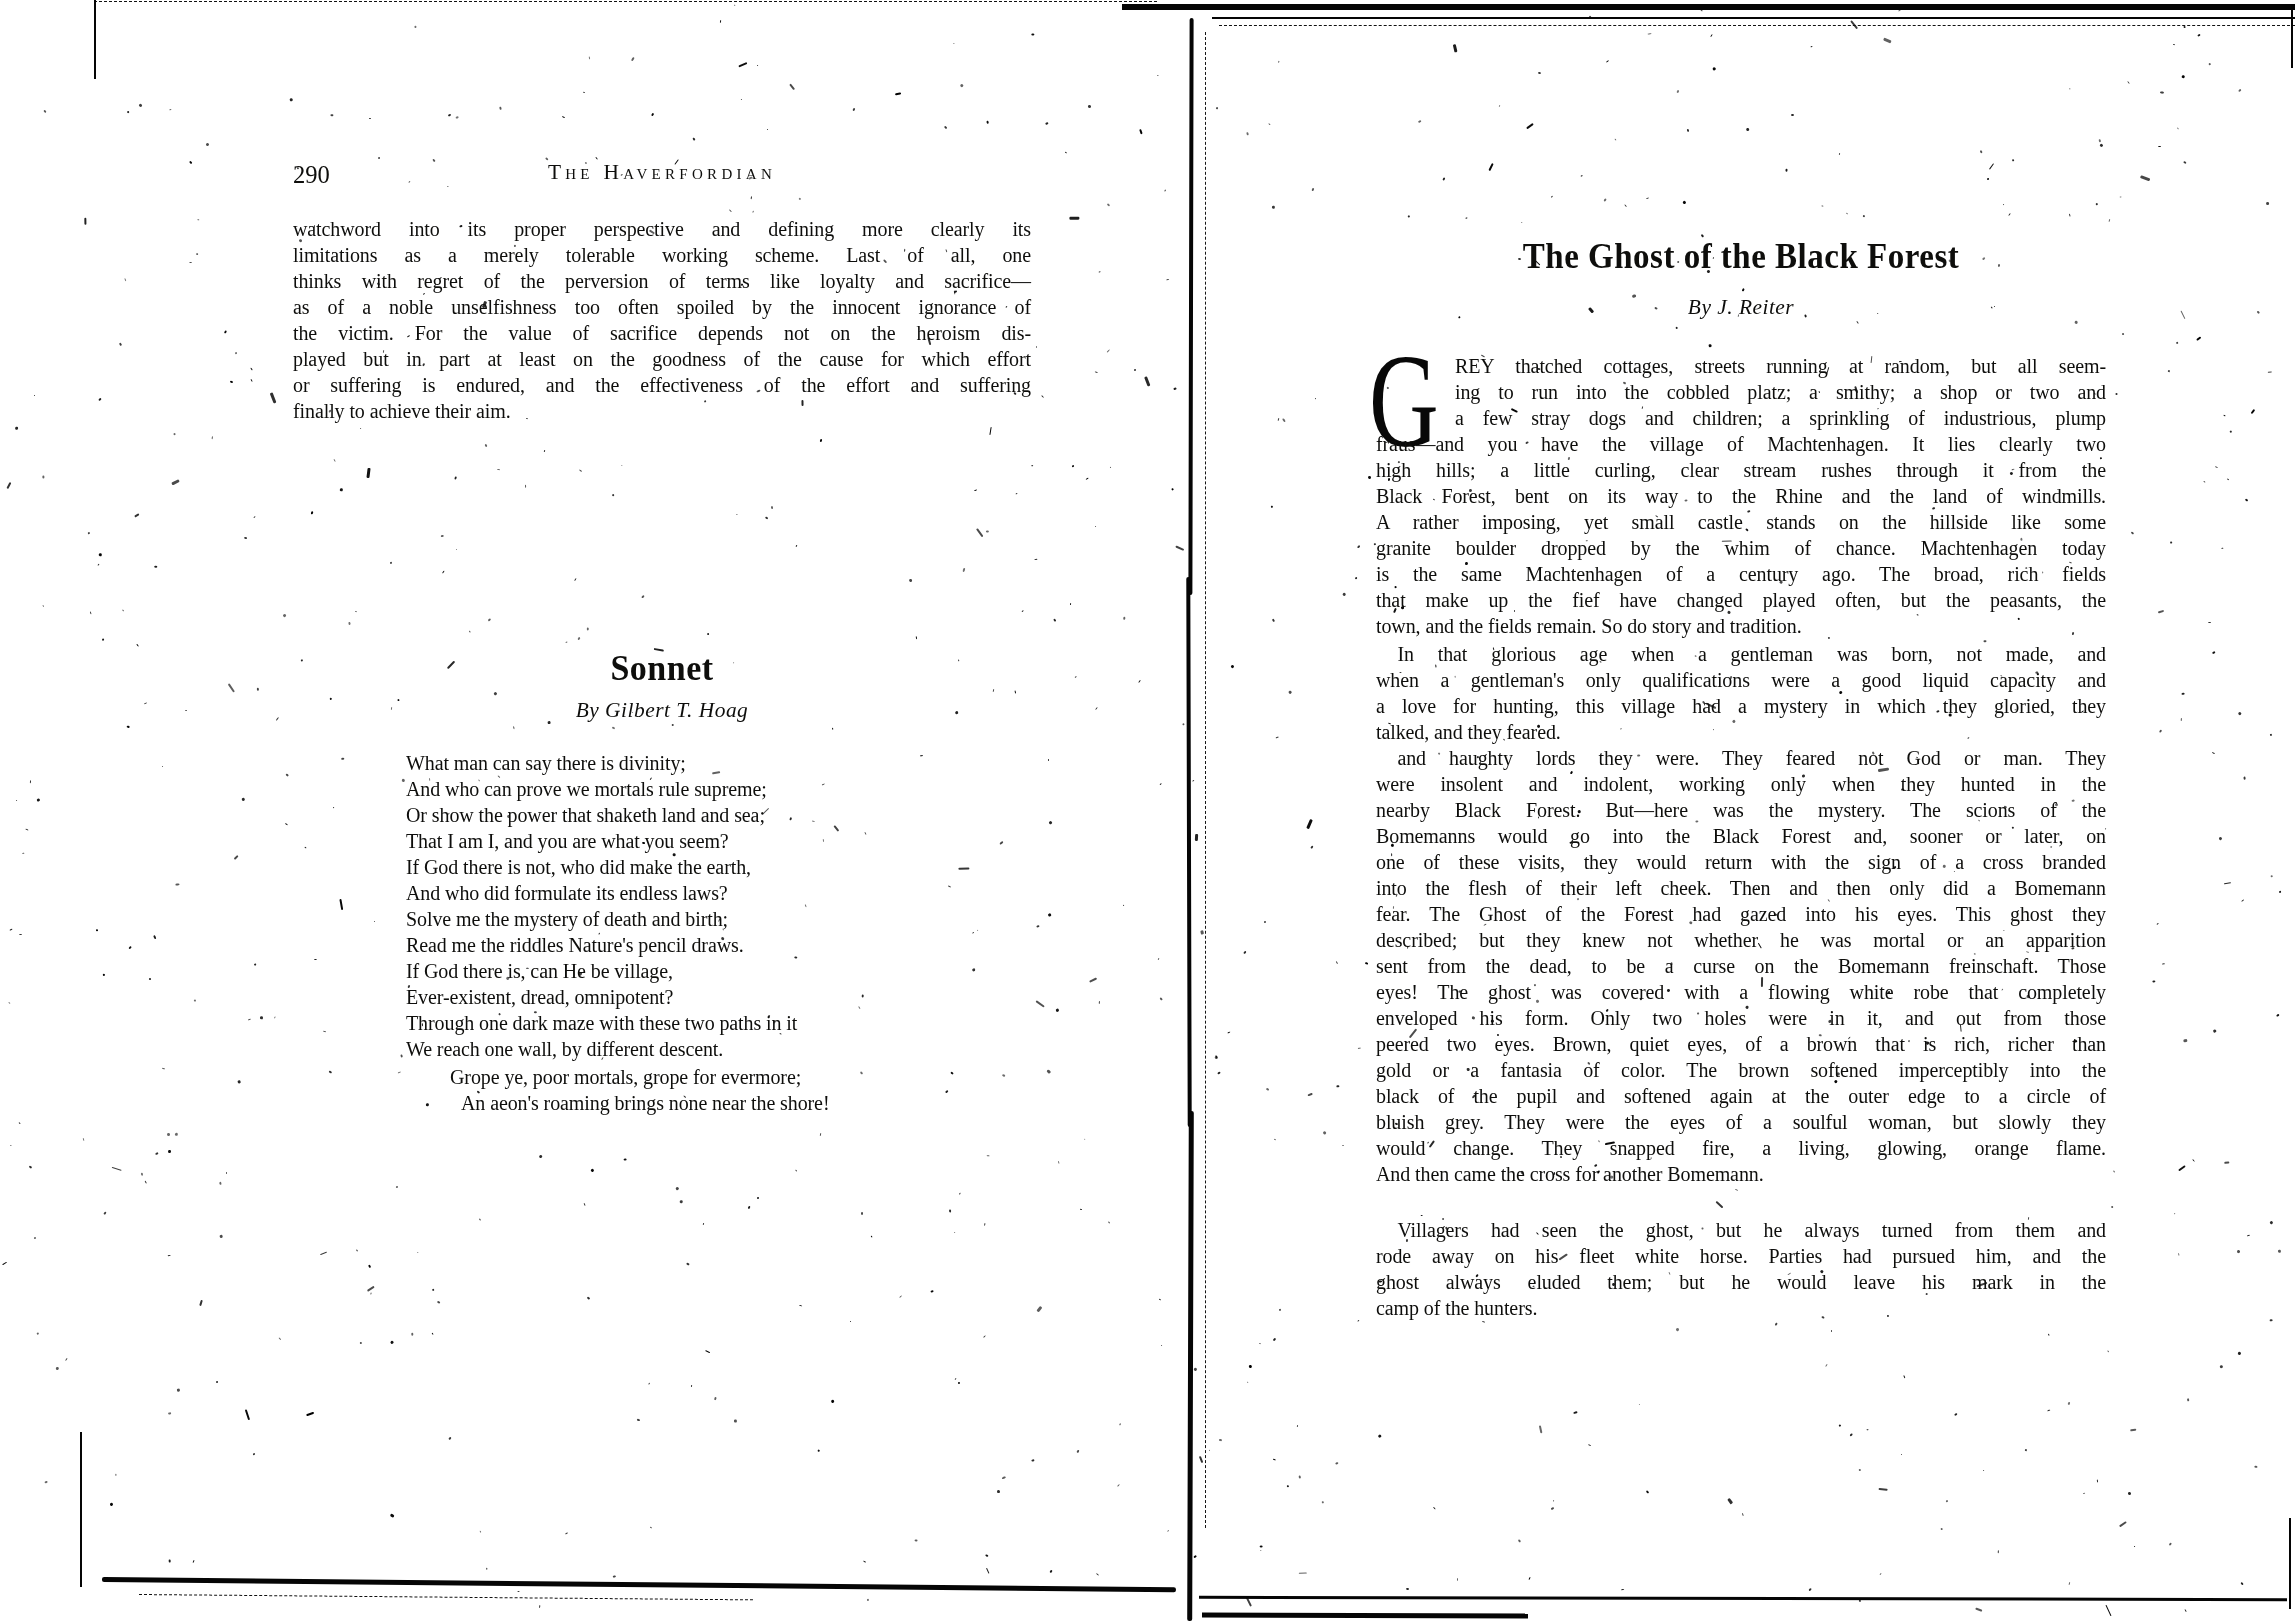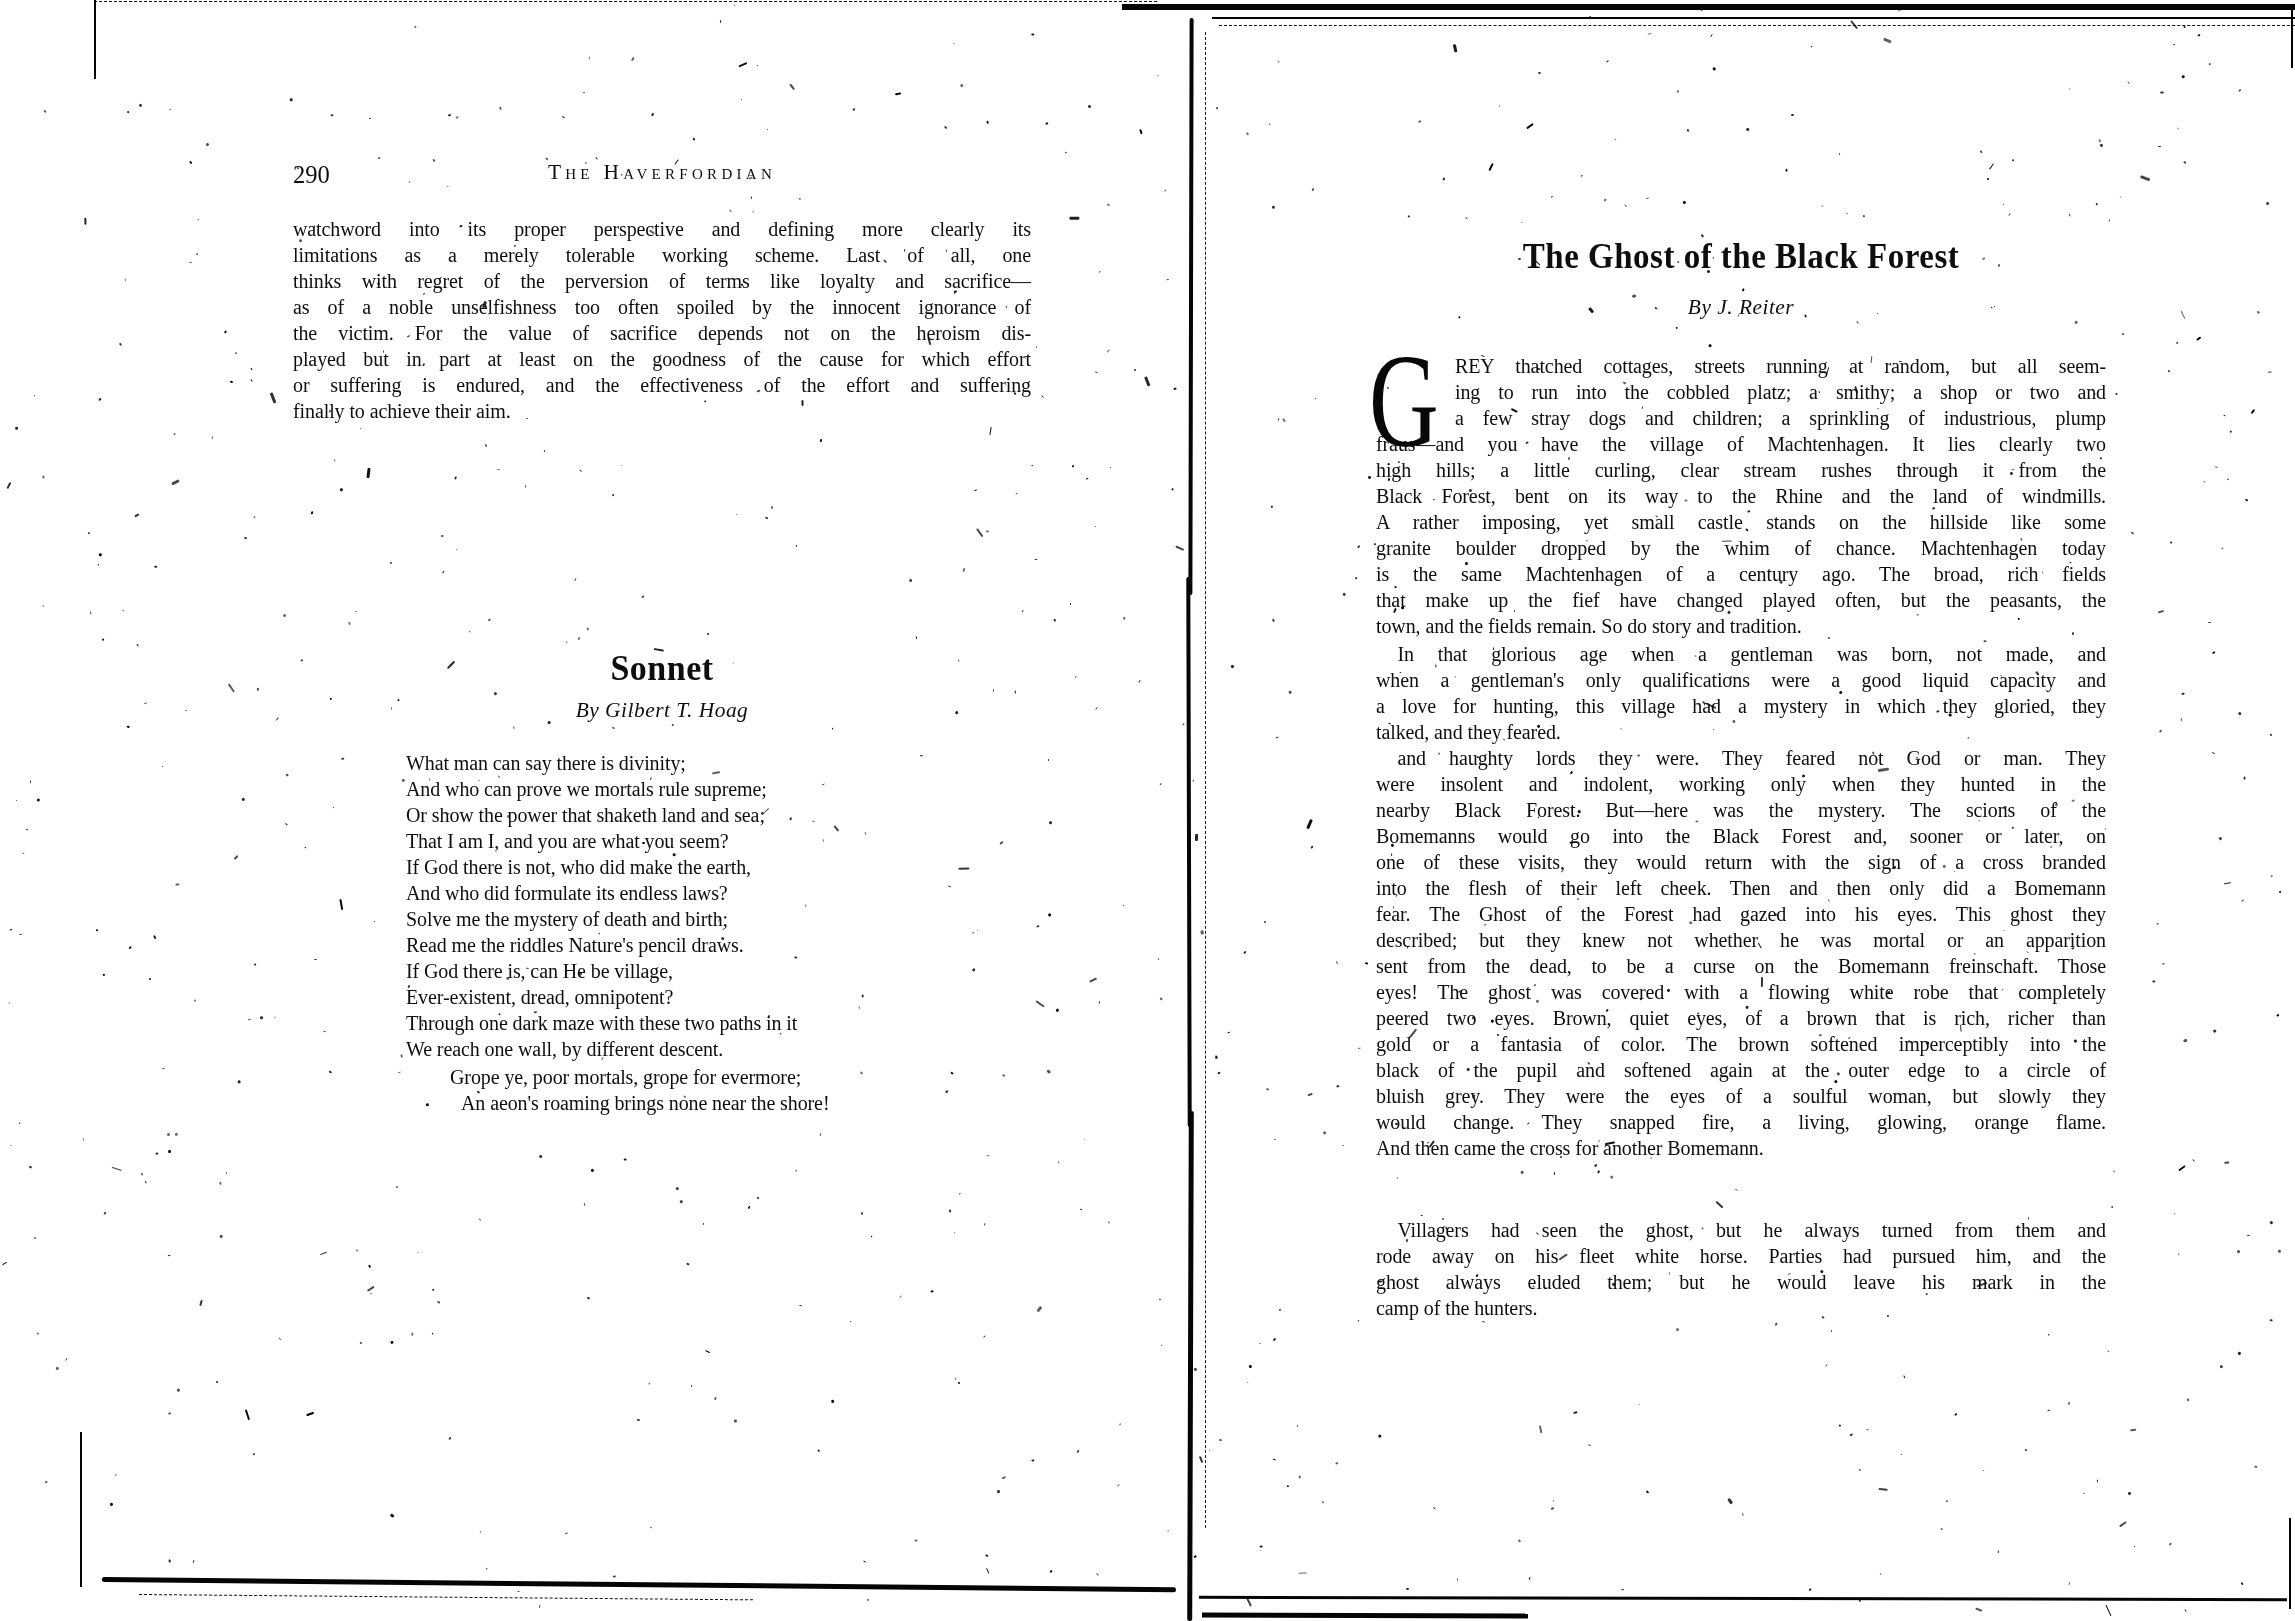--- a/index.html
+++ b/index.html
@@ -980,20 +980,21 @@
         <div class="line">and haughty lords they were. They feared not God or man. They</div>
         <div class="line">were insolent and indolent, working only when they hunted in the</div>
         <div class="line">nearby Black Forest. But—here was the mystery. The scions of the</div>
         <div class="line">Bomemanns would go into the Black Forest and, sooner or later, on</div>
         <div class="line">one of these visits, they would return with the sign of a cross branded</div>
         <div class="line">into the flesh of their left cheek. Then and then only did a Bomemann</div>
         <div class="line">fear. The Ghost of the Forest had gazed into his eyes. This ghost they</div>
         <div class="line">described; but they knew not whether he was mortal or an apparition</div>
         <div class="line">sent from the dead, to be a curse on the Bomemann freinschaft. Those</div>
         <div class="line">eyes! The ghost was covered with a flowing white robe that completely</div>
+        <div class="line">enveloped his form. Only two holes were in it, and out from those</div>
         <div class="line">peered two eyes. Brown, quiet eyes, of a brown that is rich, richer than</div>
         <div class="line">gold or a fantasia of color. The brown softened imperceptibly into the</div>
         <div class="line">black of the pupil and softened again at the outer edge to a circle of</div>
         <div class="line">bluish grey. They were the eyes of a soulful woman, but slowly they</div>
         <div class="line">would change. They snapped fire, a living, glowing, orange flame.</div>
         <div class="line">And then came the cross for another Bomemann.</div>
       </div>
     <div class="abs jblock pind" style="left:1376px;top:1217px;width:730px;">
         <div class="line">Villagers had seen the ghost, but he always turned from them and</div>
         <div class="line">rode away on his fleet white horse. Parties had pursued him, and the</div>

